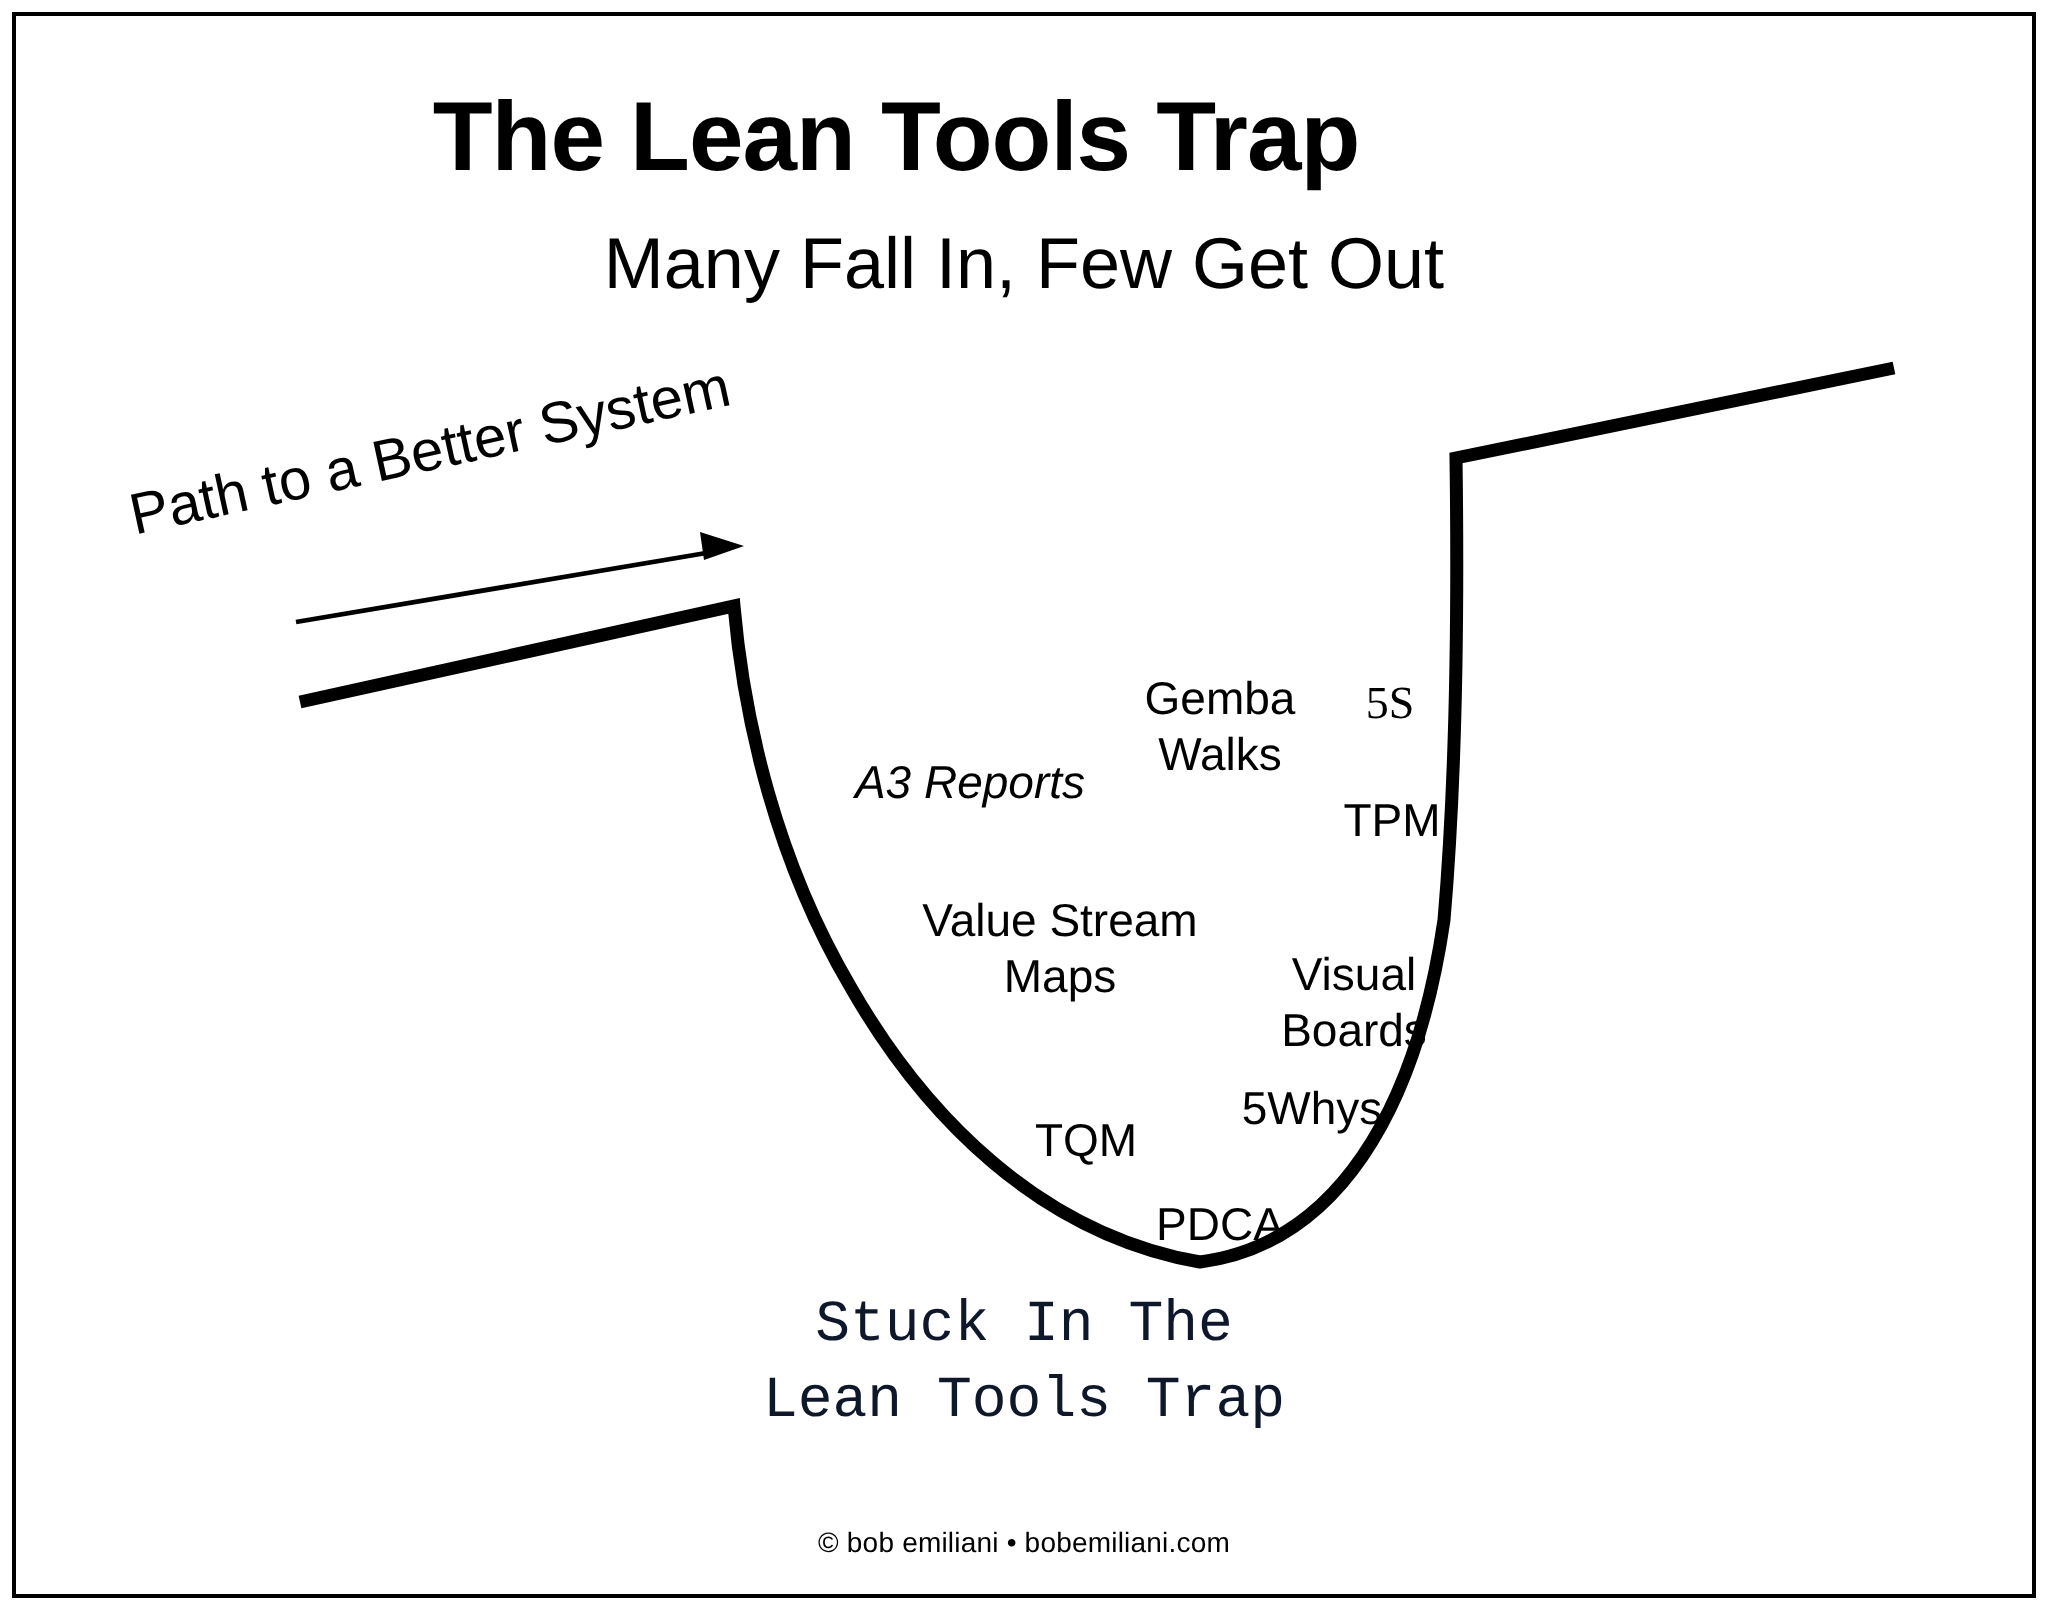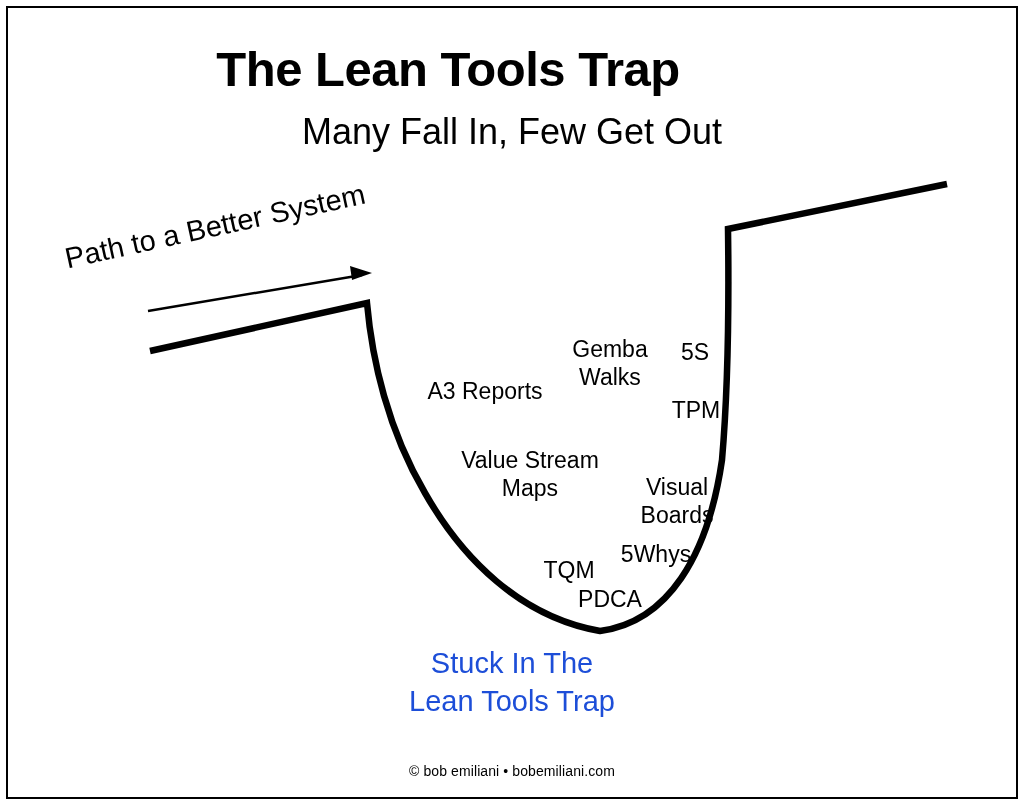--- a/index.html
+++ b/index.html
@@ -123,31 +123,31 @@
              L 367,303
              C 372,360 388,430 425,493
              C 462,558 520,617 600,631
              C 668,622 708,556 722,460
              C 728,390 729,300 728,229
              L 947,184" fill="none" stroke="#000000" stroke-width="6.5" stroke-linejoin="miter" stroke-linecap="butt"></path>
   </svg>
 
   <div class="path-label">Path to a Better System</div>
 
-  <div class="tool" style="left:485px; top:391px;">A3 Reports</div>
+  <div class="tool" style="left:485px; top:391px;font-style:italic;">A3 Reports</div>
   <div class="tool" style="left:610px; top:363px;">Gemba
 Walks</div>
-  <div class="tool" style="left:695px; top:352px;">5S</div>
+  <div class="tool" style="left:695px; top:352px;font-family:Liberation Serif, serif;">5S</div>
   <div class="tool" style="left:696px; top:410px;">TPM</div>
   <div class="tool" style="left:530px; top:474px;">Value Stream
 Maps</div>
   <div class="tool" style="left:677px; top:466px;margin-top:35px;">Visual
 Boards</div>
   <div class="tool" style="left:656px; top:544px;margin-top:10px;">5Whys</div>
-  <div class="tool" style="left:569px; top:570px;">TQM</div>
-  <div class="tool" style="left:610px; top:599px;">PDCA</div>
+  <div class="tool" style="left:543px; top:570px;">TQM</div>
+  <div class="tool" style="left:610px; top:612px;">PDCA</div>
 
-  <div class="stuck" style="color:#1d4ed8;">Stuck In The
+  <div class="stuck" style="color:#0f172a;font-family:Liberation Mono, monospace;">Stuck In The
 Lean Tools Trap</div>
 
   <div class="footer">© bob emiliani • bobemiliani.com</div>
 
 </div>
 
 </body></html>

